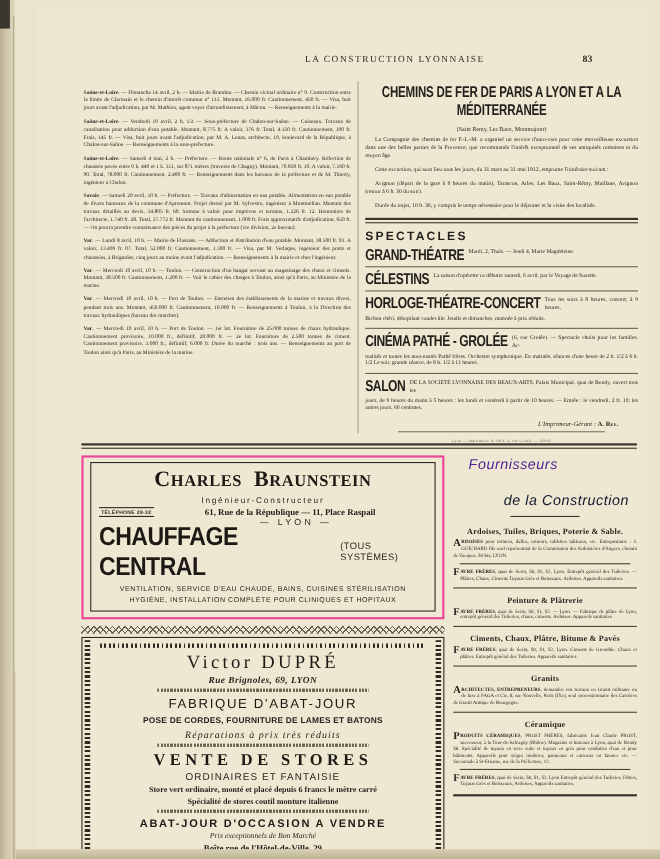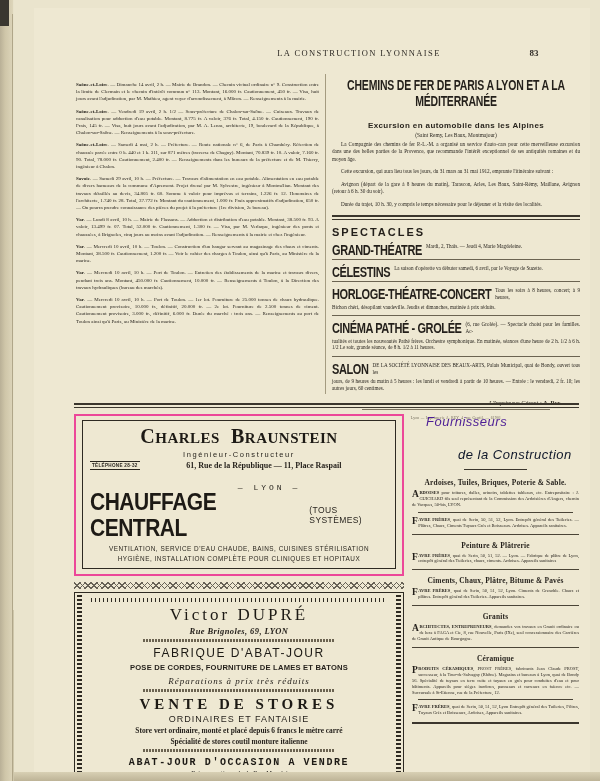--- a/index.html
+++ b/index.html
@@ -127,22 +127,22 @@
     text-align:center;letter-spacing:1.6px;color:#2a261f;margin-top:1px;
   }
   .braun-mid{display:flex;align-items:flex-end;margin-top:2px;}
   .braun-tel{
     font-family:"Liberation Sans",sans-serif;font-size:4.6px;font-weight:bold;
     border-bottom:1px solid #2a261f;border-top:1px solid #2a261f;
     padding:1px 2px;letter-spacing:0.3px;color:#2a261f;white-space:nowrap;
   }
   .braun-addr{flex:1;text-align:center;font-size:8px;color:#231f1a;font-weight:bold;}
   .braun-lyon{
-    font-family:Liberation Mono, monospace;font-size:8px;letter-spacing:3px;
-    text-align:center;color:#231f1a;margin-top:13px;padding-left:60px;
+    font-family:Liberation Sans, sans-serif;font-size:8px;letter-spacing:3px;
+    text-align:center;color:#231f1a;margin-top:0;padding-left:60px;
   }
   .braun-cc{display:flex;align-items:baseline;justify-content:center;margin-top:2px;}
   .braun-cc b{
     font-family:"Liberation Sans",sans-serif;font-weight:bold;font-size:21px;
     letter-spacing:-0.5px;color:#1d1a15;transform:scaleY(1.12);transform-origin:bottom;
   }
   .braun-cc span{
     font-family:"Liberation Sans",sans-serif;font-size:8.5px;color:#231f1a;
     margin-left:5px;letter-spacing:0.4px;
   }
@@ -199,21 +199,21 @@
     text-align:center;letter-spacing:4px;color:#1d1a15;margin-top:4px;
   }
   .dup-ord{
     font-family:"Liberation Sans",sans-serif;font-size:9px;text-align:center;
     letter-spacing:1px;color:#231f1a;margin-top:1px;
   }
   .dup-sm1,.dup-sm2{
     font-size:7.4px;text-align:center;color:#231f1a;margin-top:2px;font-weight:bold;
   }
   .dup-abat{
-    font-family:Liberation Mono, monospace;font-weight:bold;font-size:10px;
+    font-family:Liberation Sans, sans-serif;font-weight:bold;font-size:10px;
     text-align:center;letter-spacing:1.6px;color:#1d1a15;margin-top:5px;
   }
   .dup-prix{font-size:7px;font-style:italic;text-align:center;color:#231f1a;margin-top:1px;}
   .dup-boite{font-size:8px;font-weight:bold;text-align:center;color:#1d1a15;margin-top:3px;}
   .wavy{
     height:3px;margin:3px 60px;
     background:repeating-linear-gradient(to right,#6b6351 0 2px,transparent 2px 3px);
   }
 
   
@@ -269,21 +269,20 @@
           <p class="adj"><b>Savoie</b><span>. — Samedi 29 avril, 10 h. — Préfecture. — Travaux d'alimentation en eau potable. Alimentation en eau potable de divers hameaux de la commune d'Apremont. Projet dressé par M. Sylvestre, ingénieur à Montmélian. Montant des travaux détaillés au devis, 34.805 fr. 60. Somme à valoir pour imprévus et terrains, 1.226 fr. 12. Honoraires de l'architecte, 1.740 fr. 28. Total, 37.772 fr. Montant du cautionnement, 1.000 fr. Frais approximatifs d'adjudication, 650 fr. — On pourra prendre connaissance des pièces du projet à la préfecture (1re division, 2e bureau).</span></p>
           <p class="adj"><b>Var</b><span>. — Lundi 8 avril, 10 h. — Mairie de Flassans. — Adduction et distribution d'eau potable. Montant, 38.500 fr. 93. A valoir, 13.499 fr. 07. Total, 52.000 fr. Cautionnement, 1.300 fr. — Visa, par M. Verlaque, ingénieur des ponts et chaussées, à Brignoles, cinq jours au moins avant l'adjudication. — Renseignements à la mairie et chez l'ingénieur.</span></p>
           <p class="adj"><b>Var</b><span>. — Mercredi 10 avril, 10 h. — Toulon. — Construction d'un hangar servant au magasinage des chaux et ciments. Montant, 38.500 fr. Cautionnement, 1.200 fr. — Voir le cahier des charges à Toulon, ainsi qu'à Paris, au Ministère de la marine.</span></p>
           <p class="adj"><b>Var</b><span>. — Mercredi 10 avril, 10 h. — Port de Toulon. — Entretien des établissements de la marine et travaux divers, pendant trois ans. Montant, 450.000 fr. Cautionnement, 10.000 fr. — Renseignements à Toulon, à la Direction des travaux hydrauliques (bureau des marchés).</span></p>
           <p class="adj"><b>Var</b><span>. — Mercredi 10 avril, 10 h. — Port de Toulon. — 1er lot. Fourniture de 25.000 tonnes de chaux hydraulique. Cautionnement provisoire, 10.000 fr., définitif, 20.000 fr. — 2e lot. Fourniture de 2.500 tonnes de ciment. Cautionnement provisoire, 3.000 fr., définitif, 6.000 fr. Durée du marché : trois ans. — Renseignements au port de Toulon ainsi qu'à Paris, au Ministère de la marine.</span></p>
         </div>
 
       <div class="colR">
         <div class="cfh">CHEMINS DE FER DE PARIS A LYON ET A LA MÉDITERRANÉE</div>
         <div style="height:6px"></div>
-        <div class="cf-sub">Excursion en automobile dans les Alpines</div>
         <div class="cf-sub2">(Saint Remy, Les Baux, Montmajour)</div>
         <div id="railBody">
             <p class="body-p">La Compagnie des chemins de fer P.-L.-M. a organisé un service d'auto-cars pour cette merveilleuse excursion dans une des belles parties de la Provence, que recommande l'intérêt exceptionnel de ses antiquités romaines et du moyen âge.</p>
             <p class="body-p">Cette excursion, qui aura lieu tous les jours, du 31 mars au 31 mai 1912, emprunte l'itinéraire suivant :</p>
             <p class="body-p">Avignon (départ de la gare à 8 heures du matin), Tarascon, Arles, Les Baux, Saint-Rémy, Maillane, Avignon (retour à 6 h. 30 du soir).</p>
             <p class="body-p">Durée du trajet, 10 h. 30, y compris le temps nécessaire pour le déjeuner et la visite des localités.</p>
           </div>
 
         <div class="hr-thick"></div>
         <div class="hr-thin"></div>

